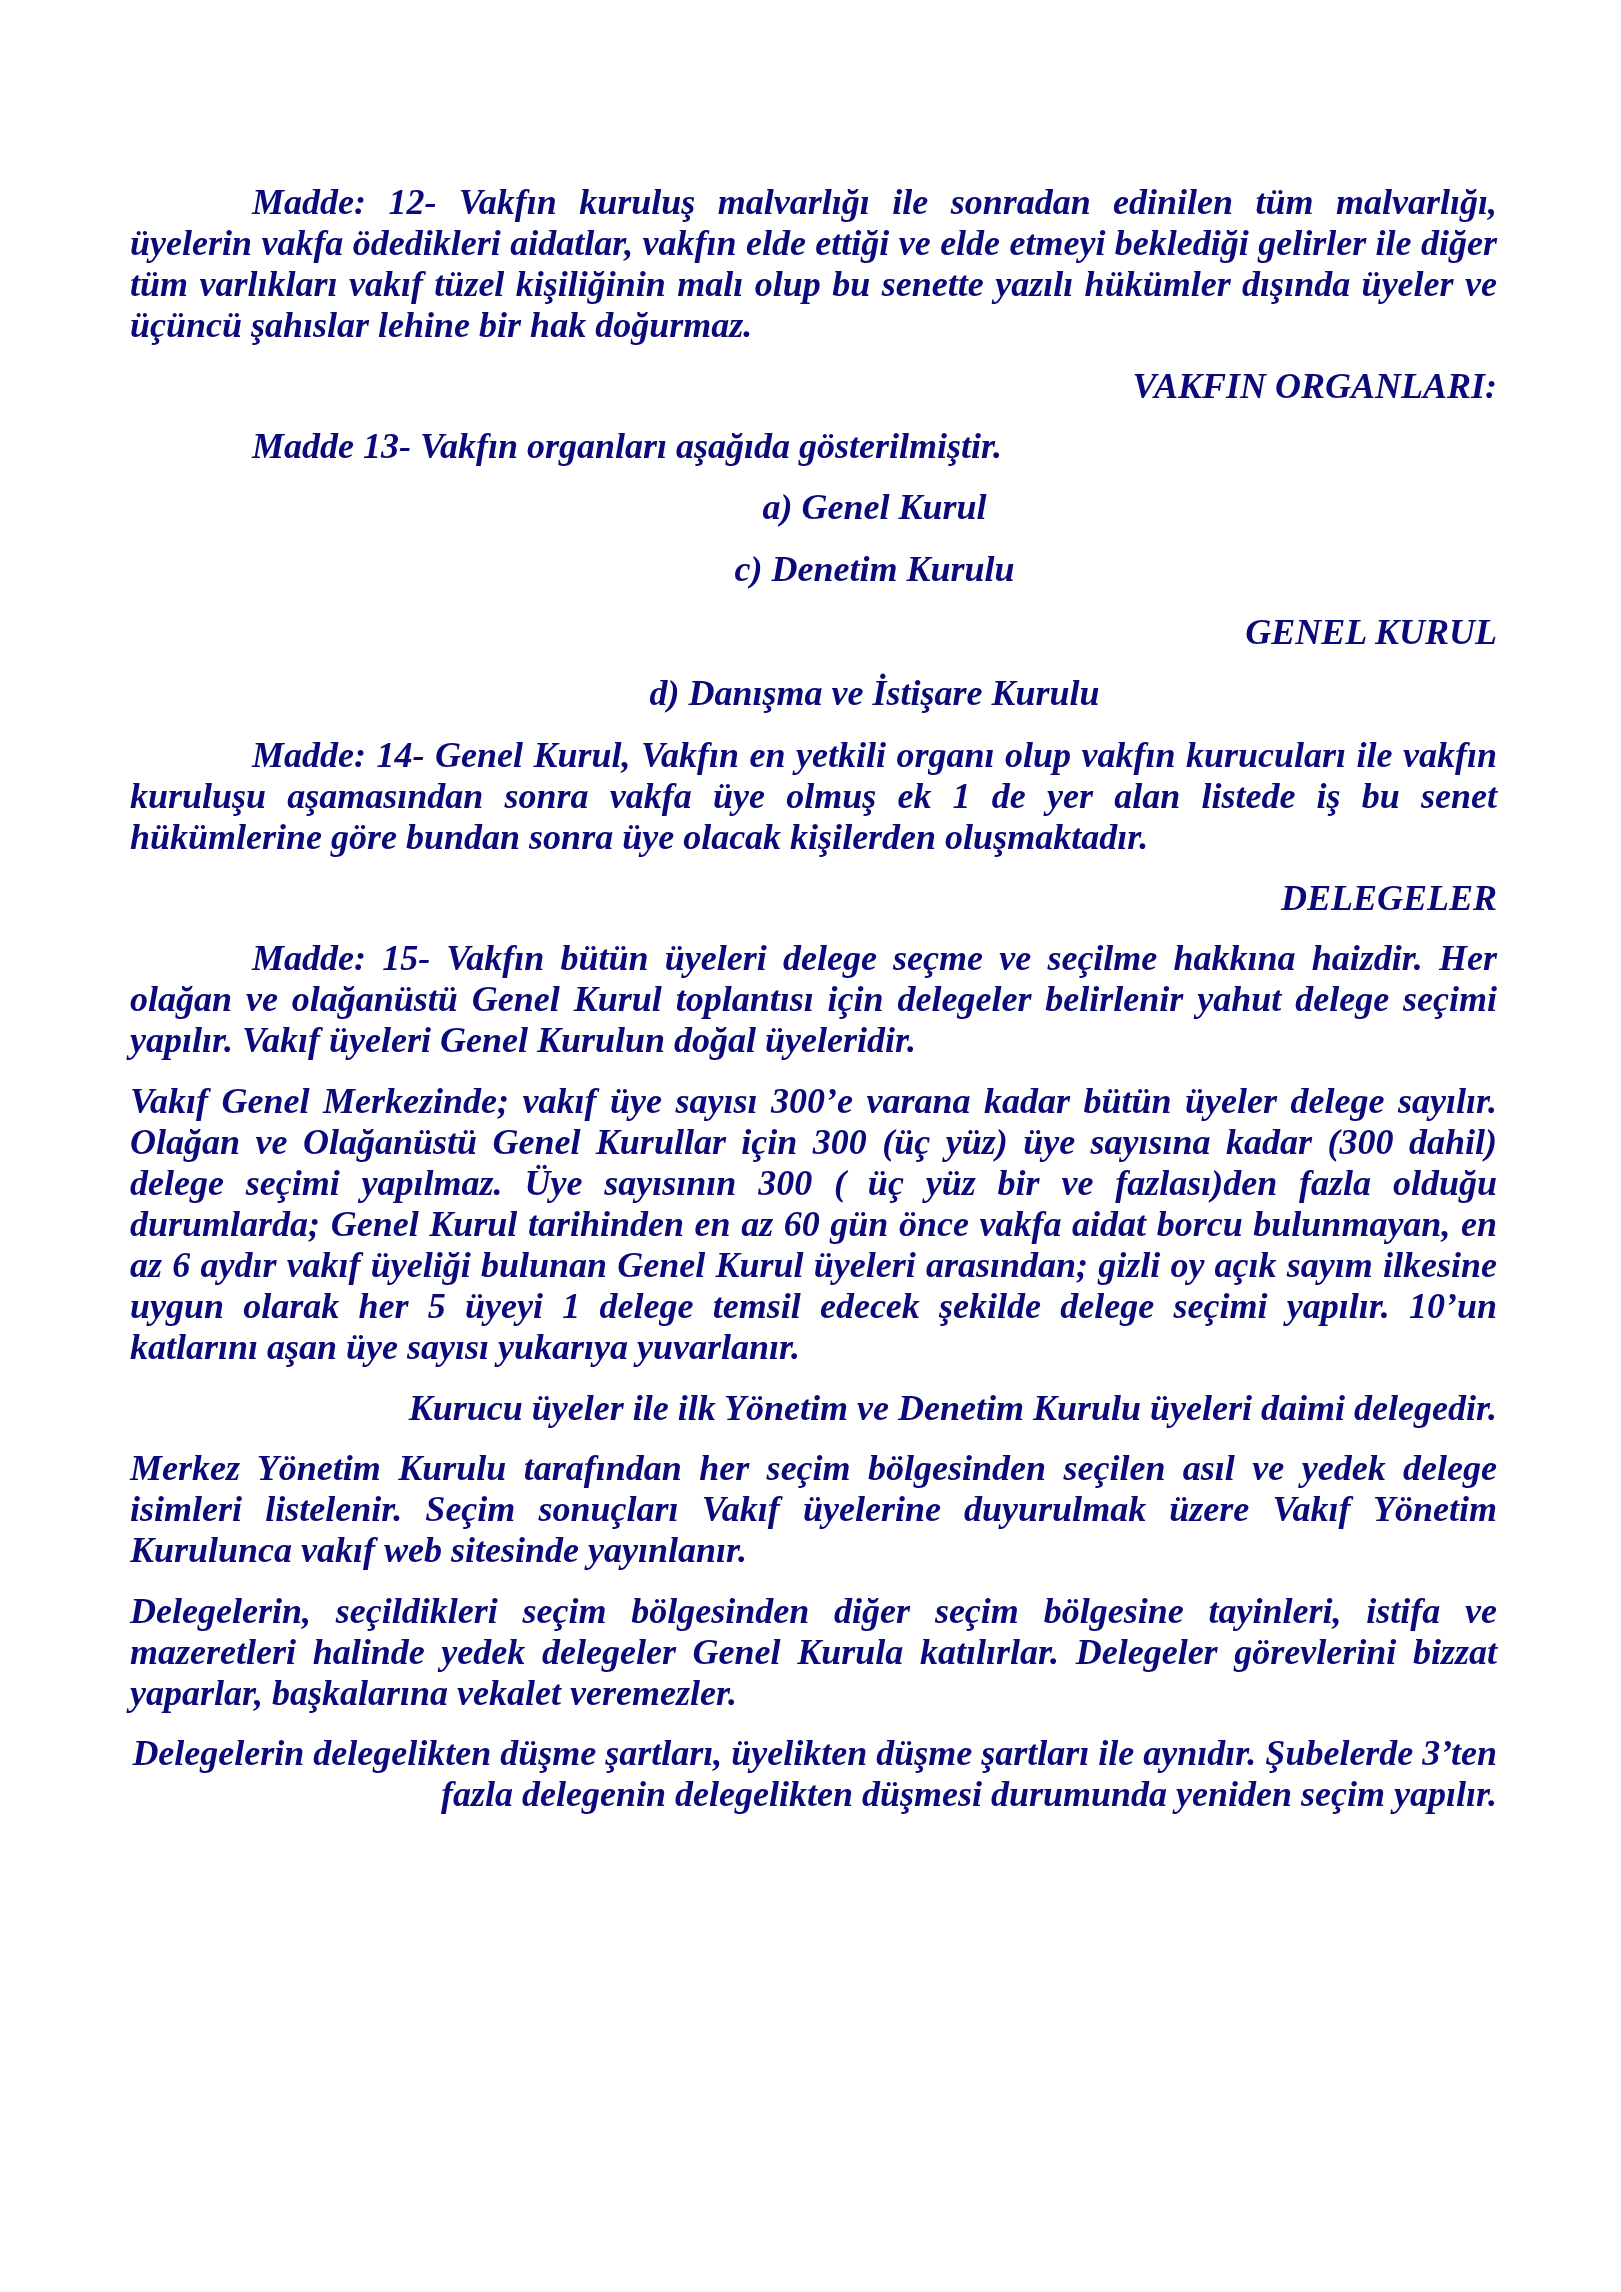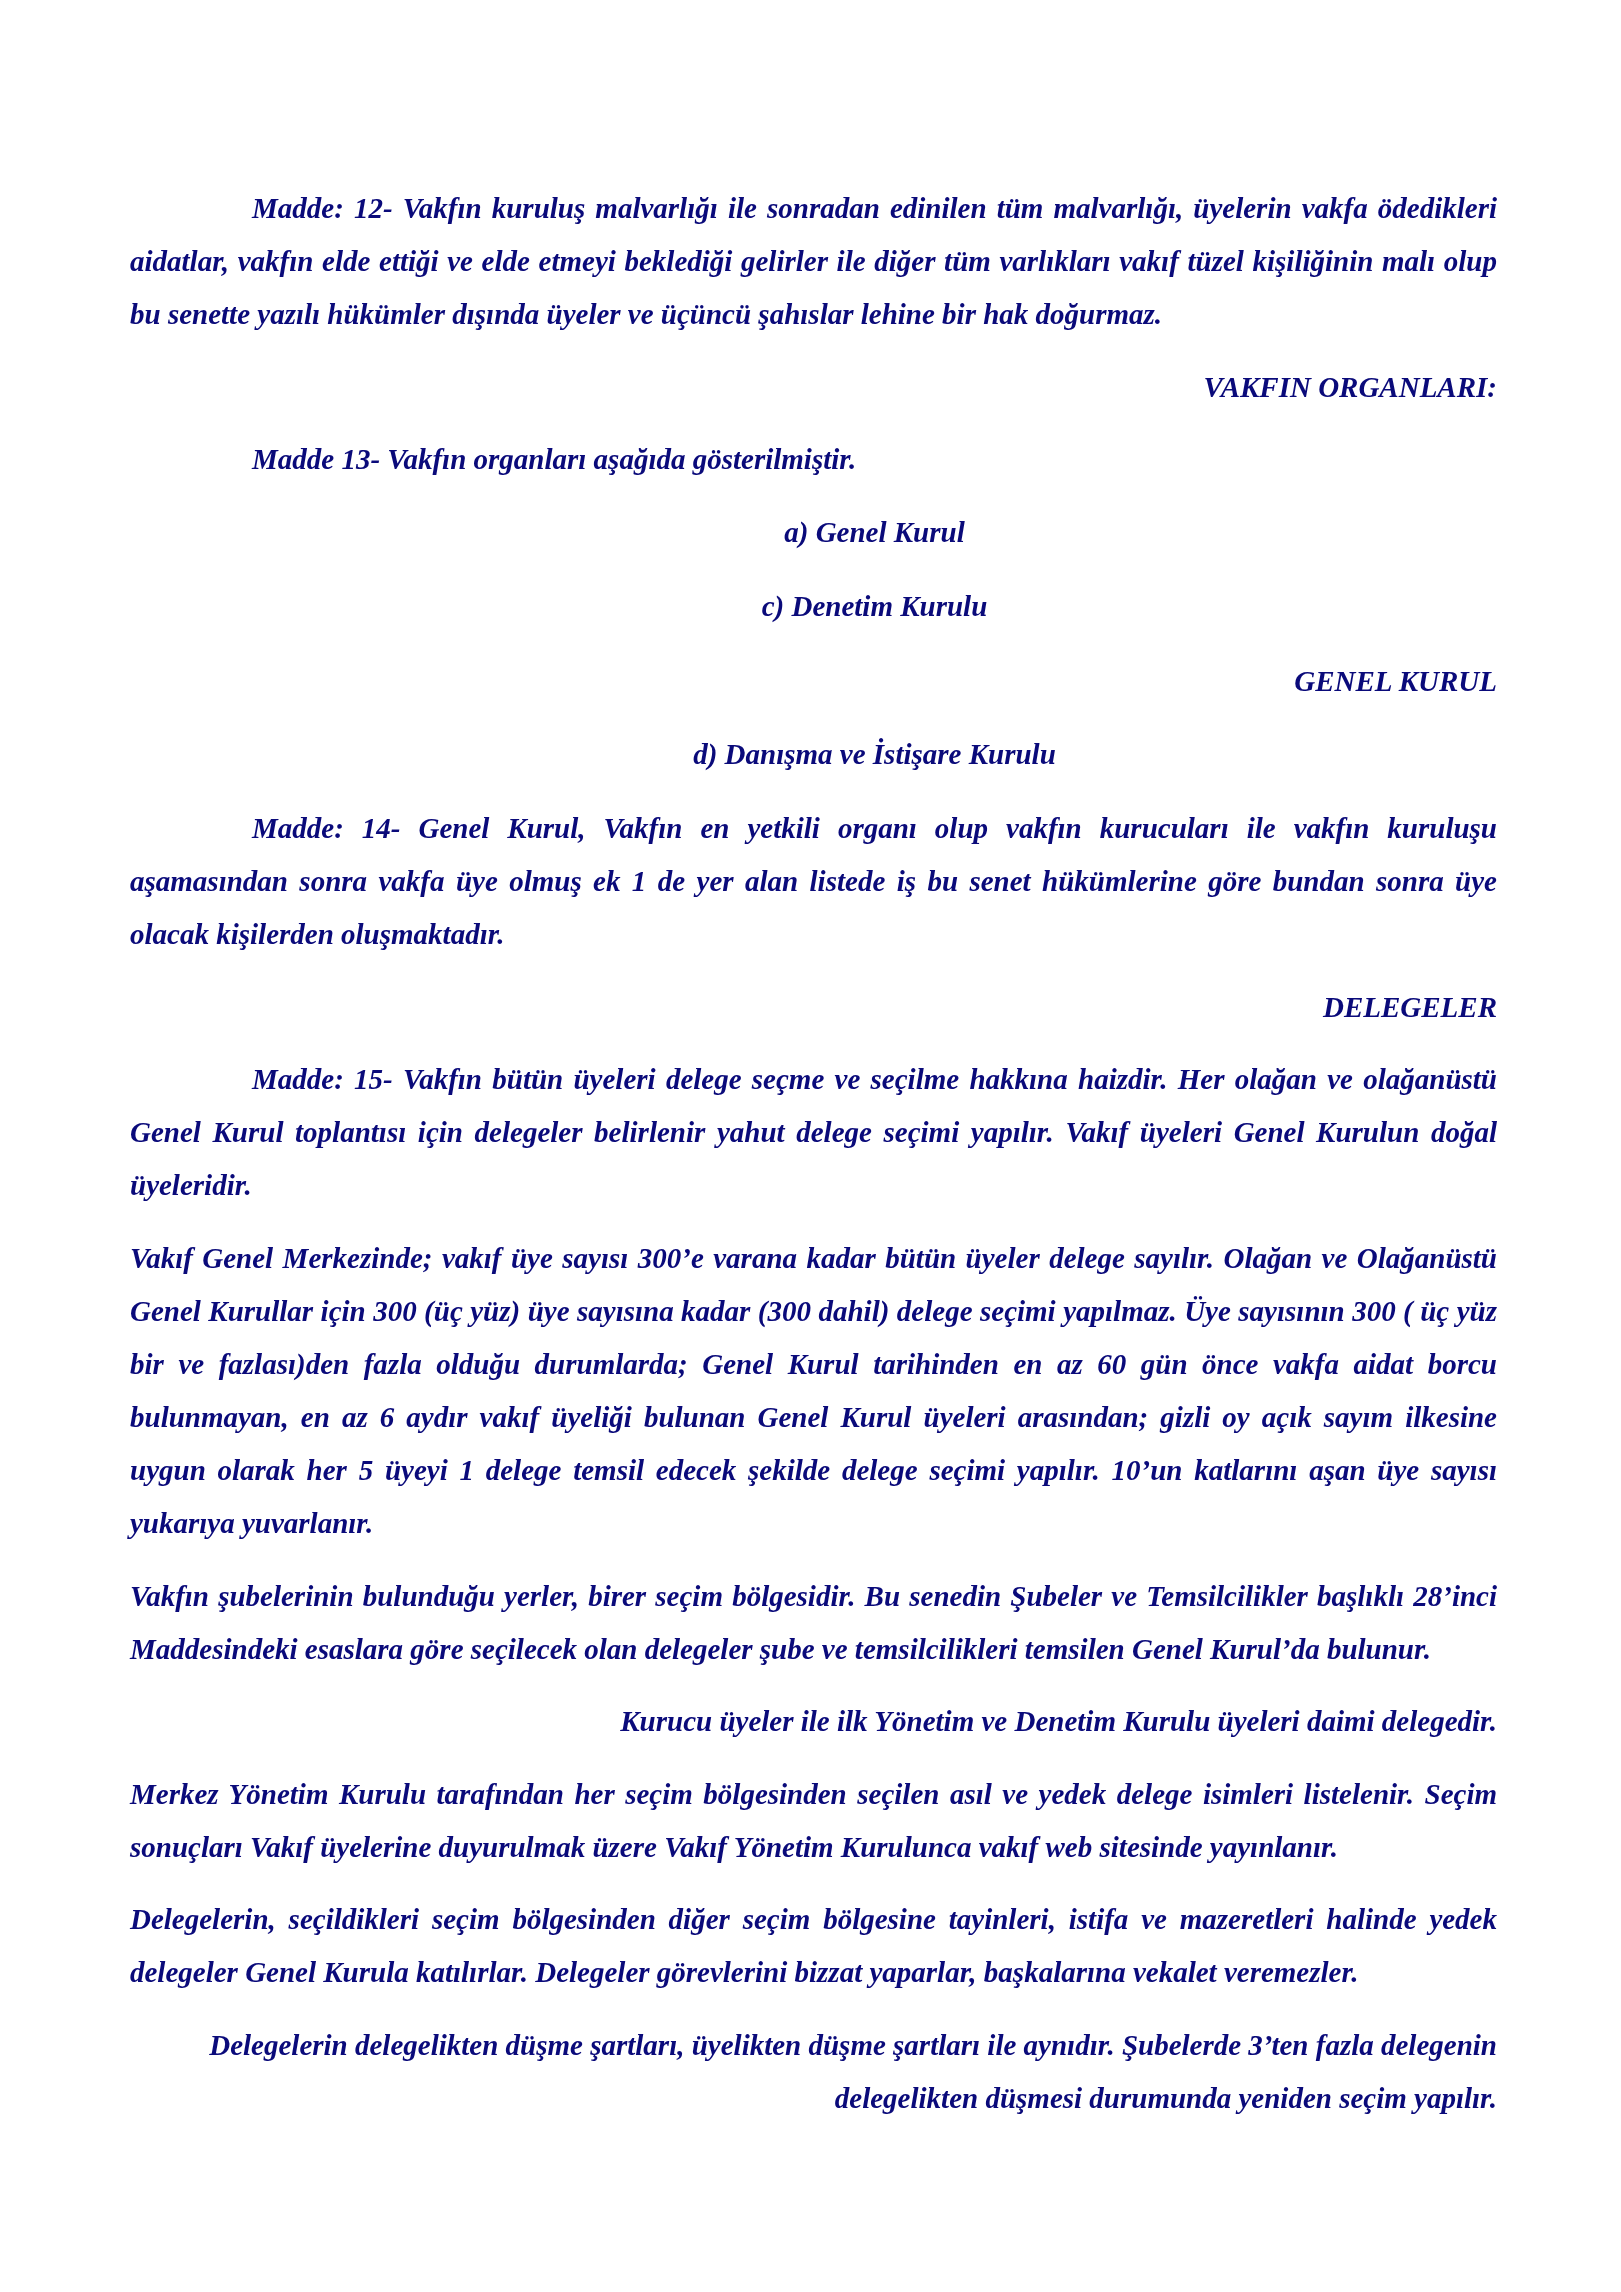--- a/index.html
+++ b/index.html
@@ -16,22 +16,22 @@
     font-style: italic;
     overflow: hidden;
   }
   .page {
     box-sizing: border-box;
     width: 1621px;
     height: 2293px;
     padding: 182px 124px 59px 130px;
   }
   .block {
-    font-size: 29px;
-    line-height: 53px;
+    font-size: 36px;
+    line-height: 41px;
     margin: 0 0 19.6px 0;
     white-space: normal;
   }
   .para {
     text-align: justify;
   }
   .para.indent {
     text-indent: 122px;
   }
   .para-left {
@@ -55,19 +55,18 @@
   <p class="block heading">VAKFIN ORGANLARI:</p>
   <p class="block para indent">Madde 13- Vakfın organları aşağıda gösterilmiştir.</p>
   <p class="block list-item">a) Genel Kurul</p>
   <p class="block list-item">c) Denetim Kurulu</p>
   <p class="block heading">GENEL KURUL</p>
   <p class="block list-item">d) Danışma ve İstişare Kurulu</p>
   <p class="block para indent">Madde: 14- Genel Kurul, Vakfın en yetkili organı olup vakfın kurucuları ile vakfın kuruluşu aşamasından sonra vakfa üye olmuş ek 1 de yer alan listede iş bu senet hükümlerine göre bundan sonra üye olacak kişilerden oluşmaktadır.</p>
   <p class="block heading">DELEGELER</p>
   <p class="block para indent">Madde: 15- Vakfın bütün üyeleri delege seçme ve seçilme hakkına haizdir. Her olağan ve olağanüstü Genel Kurul toplantısı için delegeler belirlenir yahut delege seçimi yapılır. Vakıf üyeleri Genel Kurulun doğal üyeleridir.</p>
   <p class="block para">Vakıf Genel Merkezinde; vakıf üye sayısı 300’e varana kadar bütün üyeler delege sayılır. Olağan ve Olağanüstü Genel Kurullar için 300 (üç yüz) üye sayısına kadar (300 dahil) delege seçimi yapılmaz. Üye sayısının 300 ( üç yüz bir ve fazlası)den fazla olduğu durumlarda; Genel Kurul tarihinden en az 60 gün önce vakfa aidat borcu bulunmayan, en az 6 aydır vakıf üyeliği bulunan Genel Kurul üyeleri arasından; gizli oy açık sayım ilkesine uygun olarak her 5 üyeyi 1 delege temsil edecek şekilde  delege seçimi yapılır. 10’un katlarını aşan üye sayısı yukarıya yuvarlanır.</p>
-  <p class="block para">Vakfın şubelerinin bulunduğu yerler, birer seçim bölgesidir. Bu senedin Şubeler ve Temsilcilikler başlıklı 28’inci Maddesindeki esaslara göre seçilecek olan delegeler şube ve temsilcilikleri temsilen Genel Kurul’da bulunur.</p>
   <p class="block para-left">Kurucu üyeler ile ilk Yönetim ve Denetim Kurulu üyeleri daimi delegedir.</p>
   <p class="block para">Merkez Yönetim Kurulu tarafından her seçim bölgesinden seçilen asıl ve yedek delege isimleri listelenir. Seçim sonuçları Vakıf üyelerine duyurulmak üzere Vakıf Yönetim Kurulunca vakıf web sitesinde yayınlanır.</p>
   <p class="block para">Delegelerin, seçildikleri seçim bölgesinden diğer seçim bölgesine tayinleri, istifa ve mazeretleri halinde yedek delegeler Genel Kurula katılırlar. Delegeler görevlerini bizzat yaparlar, başkalarına vekalet veremezler.</p>
   <p class="block para-left">Delegelerin delegelikten düşme şartları, üyelikten düşme şartları ile aynıdır. Şubelerde 3’ten fazla delegenin delegelikten düşmesi durumunda yeniden seçim yapılır.</p>
 </div>
 
 
 </body></html>

